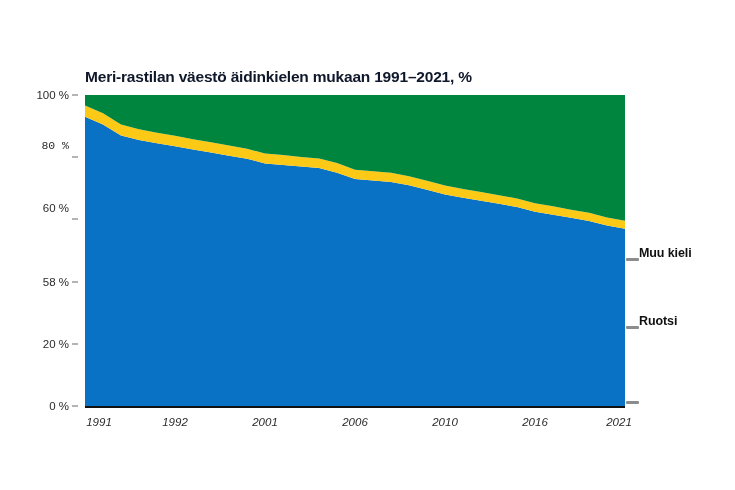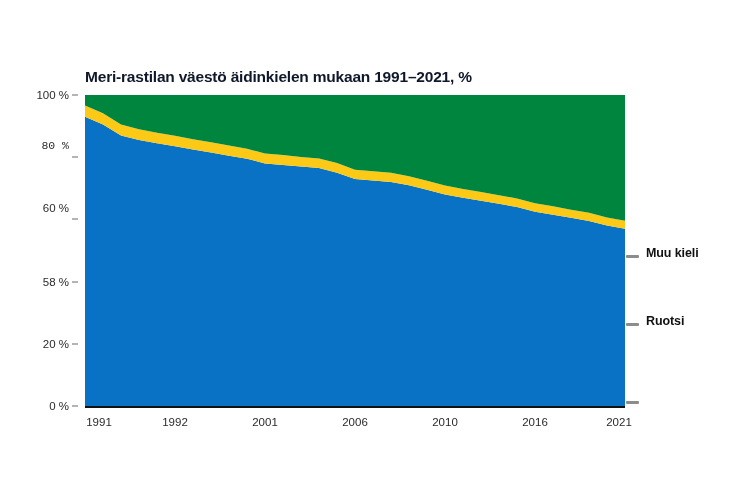--- a/index.html
+++ b/index.html
@@ -22,25 +22,25 @@
     font-size:11.5px;color:#2b2b2b;white-space:nowrap;
     transform:translateY(-50%);
   }
   .ytick-mark{
     position:absolute;right:2px;width:6px;height:1px;background:#6b6b6b;
     transform:translateY(-50%);
   }
   .axis-x{position:absolute;left:85px;top:406px;width:540px;height:30px;}
   .xtick{
     position:absolute;top:10px;font-size:11.5px;color:#2b2b2b;
-    white-space:nowrap;transform:translateX(-50%);
+    white-space:nowrap;transform:translateX(-50%);font-style:italic;
   }
   .xaxis-line{position:absolute;left:0;top:0;width:540px;height:1.5px;background:#111;}
   .legend{position:absolute;left:626px;top:95px;width:105px;height:311px;}
-  .legend-item{position:absolute;left:0;display:flex;align-items:center;gap:7px;}
+  .legend-item{position:absolute;left:0;display:flex;align-items:flex-end;}
   .legend-dash{
     display:inline-block;width:13px;height:3px;background:#8c8c8c;
     margin-top:6px;flex:none;border-radius:1px;
   }
   .legend-label{
     font-size:12.5px;font-weight:bold;color:#111;line-height:16px;
     white-space:pre-line;letter-spacing:-0.1px;
   }
 </style>
 </head>

